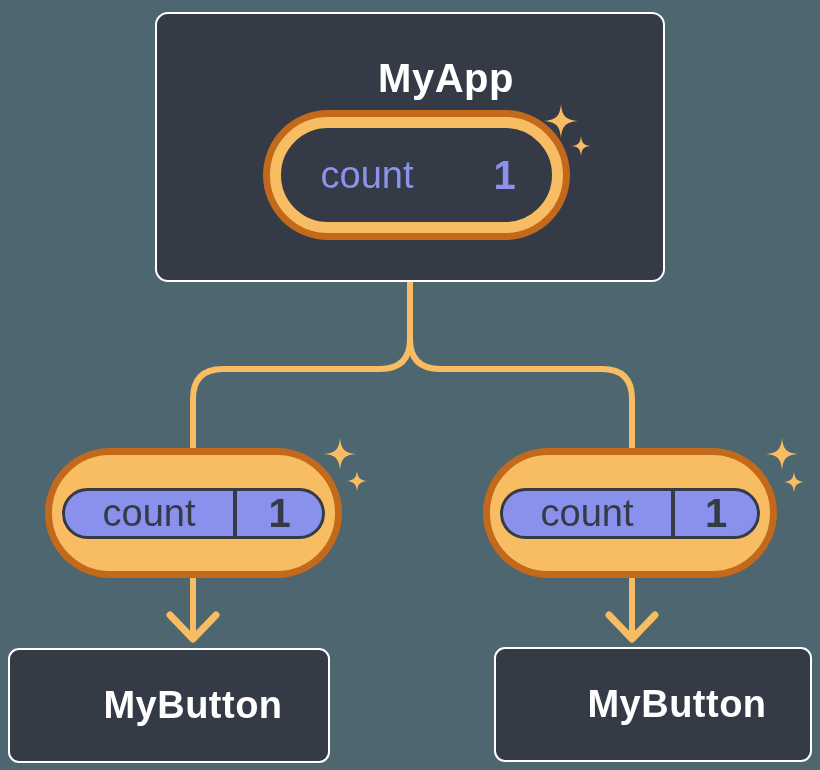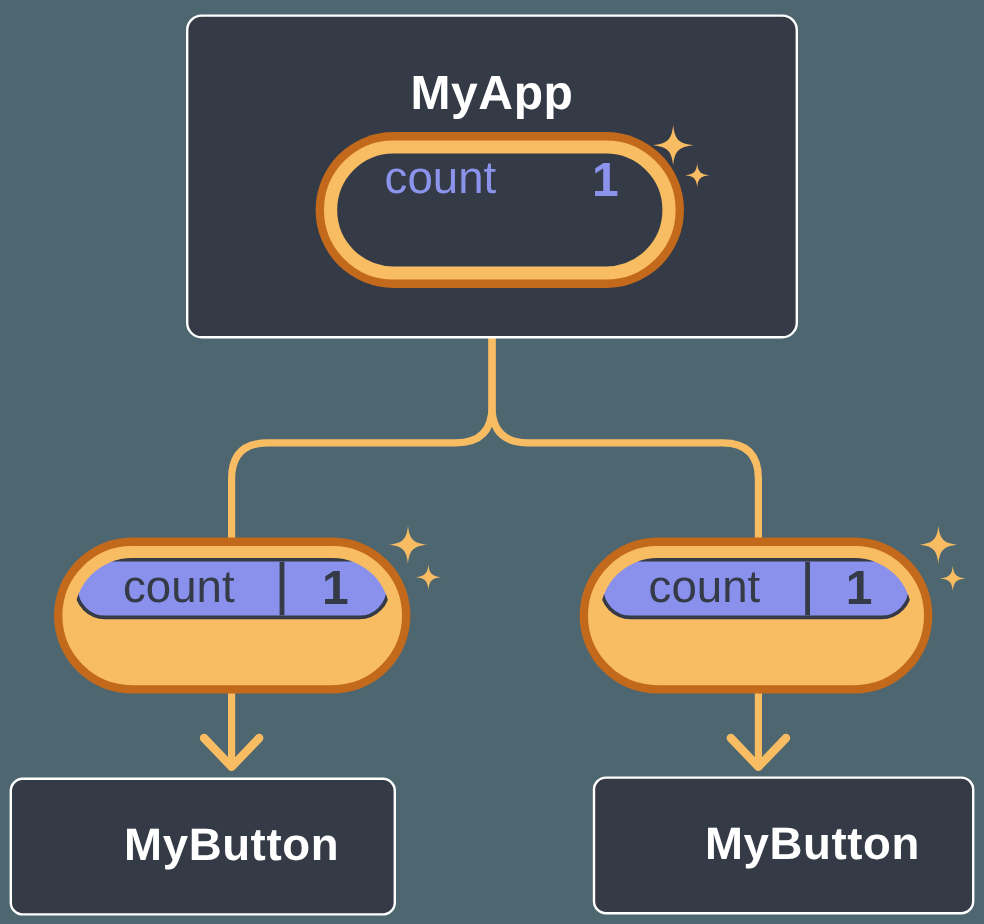--- a/index.html
+++ b/index.html
@@ -29,36 +29,36 @@
 
   .node{
     position:absolute;z-index:2;box-sizing:border-box;
     background:var(--node-fill);
     border:2px solid var(--node-border);
     color:var(--node-text);
   }
   .root-node{left:155px;top:12px;width:510px;height:270px;border-radius:13px;}
   .root-title{
     position:absolute;left:0;top:42px;width:100%;text-align:center;
-    font-size:40px;font-weight:600;letter-spacing:0.5px;color:var(--node-text);
+    font-size:40px;font-weight:600;letter-spacing:0.5px;color:var(--node-text);padding-left:36px;
   }
   .leaf-node{
     border-radius:11px;display:flex;align-items:center;justify-content:center;
     font-size:38px;font-weight:600;letter-spacing:0.5px;padding-left:48px;
   }
   .leaf-left{left:8px;top:648px;width:322px;height:115px;}
   .leaf-right{left:494px;top:647px;width:318px;height:115px;}
 
   
   .pill{
     position:absolute;z-index:3;box-sizing:border-box;
     border:11px solid var(--ring-inner);
     box-shadow:0 0 0 7px var(--ring-outer);
     border-radius:62px;
-    display:flex;align-items:flex-start;overflow:hidden;
+    display:flex;align-items:center;overflow:hidden;
   }
   .pill-root{
     left:270px;top:117px;width:293px;height:116px;
     background:var(--node-fill);
   }
   .pill-root .cell{display:flex;align-items:center;justify-content:center;color:var(--state-purple);}
   .pill-root .cell-label{width:172px;font-size:38px;}
   .pill-root .cell-value{flex:1;font-size:40px;font-weight:700;}
   .pill-root .divider{width:4px;background:var(--ring-inner);}
 

